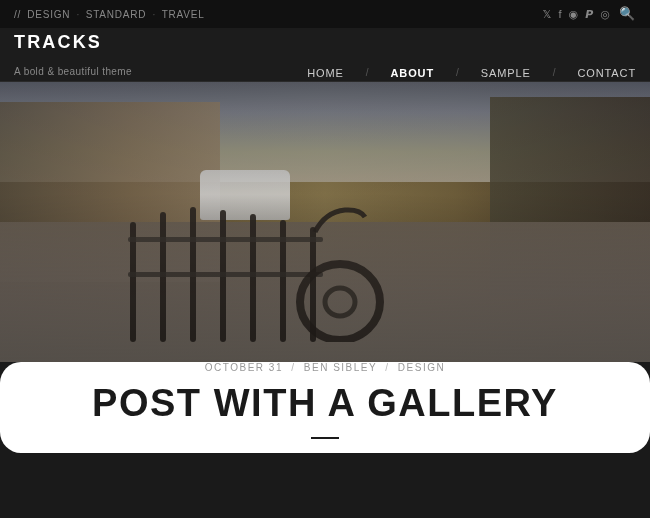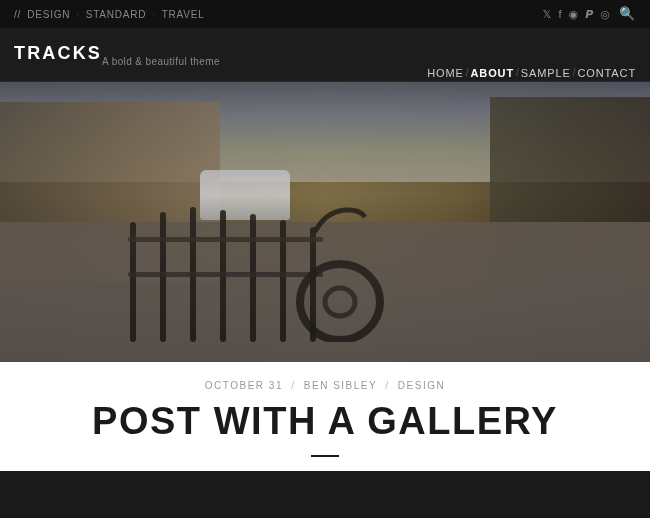--- a/index.html
+++ b/index.html
@@ -60,42 +60,42 @@
       background: #1c1c1c;
       height: 54px;
       display: flex;
       align-items: center;
       justify-content: space-between;
       padding: 0 14px;
       border-bottom: 1px solid #2a2a2a;
     }
     .site-logo {
       display: flex;
-      flex-direction: row;
+      flex-direction: column;
       justify-content: center;
     }
     .site-title {
       color: #ffffff;
       font-size: 18px;
       font-weight: 700;
       font-family: Arial, sans-serif;
       letter-spacing: 0.12em;
       text-transform: uppercase;
     }
     .site-tagline {
       color: #888;
       font-size: 10px;
       font-family: Arial, sans-serif;
       margin-top: 13px;
       letter-spacing: 0.04em;
     }
     .main-nav {
       display: flex;
       align-items: center;
-      gap: 0;
+      gap: 20px;
       margin-top: 36px;
     }
     .nav-item {
       color: #ccc;
       font-size: 11px;
       font-family: Arial, sans-serif;
       letter-spacing: 0.08em;
       text-transform: uppercase;
       cursor: pointer;
     }
@@ -221,22 +221,23 @@
         180deg,
         rgba(0,0,0,0.1) 0%,
         rgba(0,0,0,0.05) 40%,
         rgba(0,0,0,0.35) 100%
       );
     }
 
     
     .post-area {
       background: #fff;
-      padding: 18px 14px 14px;
+      padding: 0 14px 14px;
       text-align: center;
+      border-radius: 21px;
     }
     .post-meta {
       color: #999;
       font-size: 10px;
       font-family: Arial, sans-serif;
       letter-spacing: 0.15em;
       text-transform: uppercase;
       margin-bottom: 10px;
     }
     .post-meta .meta-sep {

